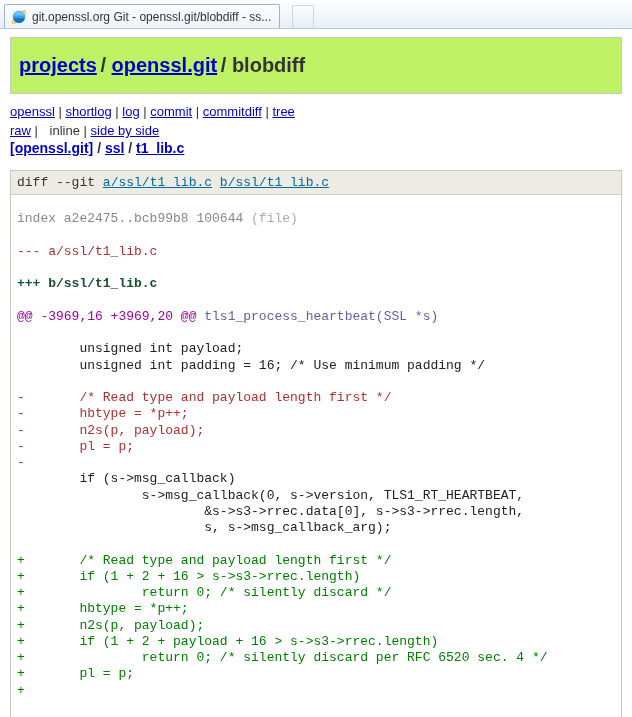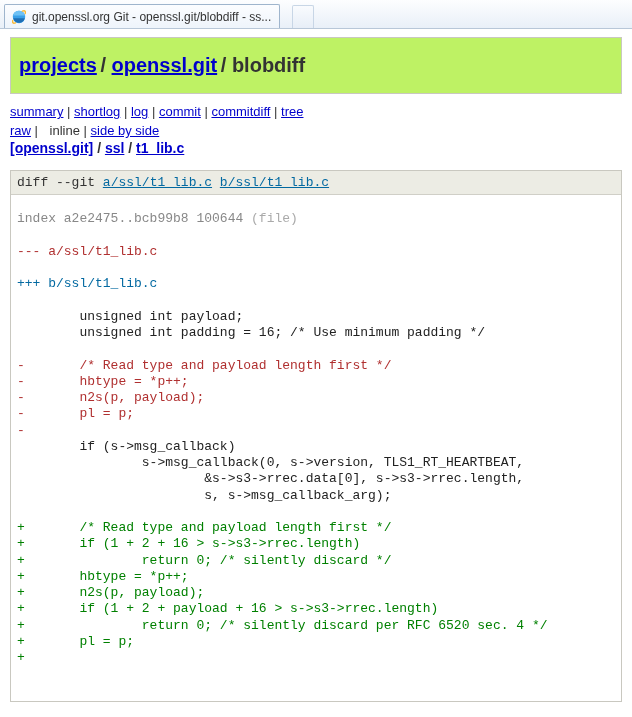--- a/index.html
+++ b/index.html
@@ -115,21 +115,21 @@
     white-space: pre;
     padding: 0 0 2px 0;
     line-height: 1.25;
     overflow-x: hidden;
   }
   .dl { padding: 0 6px; }
   .ctx { color: #222; }
   .idx { color: #888; }
   .idx .tag { color:#aaa; }
   .rem-file { color: #b03030; }
-  .add-file { color: #0369a1; }
+  .add-file { color: #14532d; font-weight: bold; }
   .hunk { color: #a000a0; }
   .hunk .fn { color: #6060a0; }
   .del { color: #b03030; }
   .add { color: #008000; }
 </style>
 </head>
 <body>
 
 <div class="browser-chrome">
   <div class="tab">
@@ -152,21 +152,21 @@
 
   <div class="hdr-bar">
     <a href="#">projects</a>
     <span class="sep"> / </span>
     <a href="#">openssl.git</a>
     <span class="sep"> / </span>
     <span class="plain">blobdiff</span>
   </div>
 
   <div class="navlinks">
-    <a href="#">summary</a>
+    <a href="#">openssl</a>
     <span class="sep"> | </span>
     <a href="#">shortlog</a>
     <span class="sep"> | </span>
     <a href="#">log</a>
     <span class="sep"> | </span>
     <a href="#">commit</a>
     <span class="sep"> | </span>
     <a href="#">commitdiff</a>
     <span class="sep"> | </span>
     <a href="#">tree</a>
@@ -189,17 +189,18 @@
   </div>
 
   <div class="diff-wrap">
     <div class="diff-head">
       <span>diff --git </span><a href="#">a/ssl/t1_lib.c</a> <a href="#">b/ssl/t1_lib.c</a>
     </div>
     <div class="diff-body">
 <div class="dl idx"><span>index a2e2475..bcb99b8 100644</span> <span class="tag">(file)</span></div>
 <div class="dl rem-file">--- a/ssl/t1_lib.c</div>
 <div class="dl add-file">+++ b/ssl/t1_lib.c</div>
+<div class="dl hunk"><span>@@ -3969,16 +3969,20 @@</span><span class="fn"> tls1_process_heartbeat(SSL *s)</span></div>
 <div id="diff-lines"><div class="dl ctx">        unsigned int payload;</div><div class="dl ctx">        unsigned int padding = 16; /* Use minimum padding */</div><div class="dl ctx"> </div><div class="dl del">-       /* Read type and payload length first */</div><div class="dl del">-       hbtype = *p++;</div><div class="dl del">-       n2s(p, payload);</div><div class="dl del">-       pl = p;</div><div class="dl del">-</div><div class="dl ctx">        if (s-&gt;msg_callback)</div><div class="dl ctx">                s-&gt;msg_callback(0, s-&gt;version, TLS1_RT_HEARTBEAT,</div><div class="dl ctx">                        &amp;s-&gt;s3-&gt;rrec.data[0], s-&gt;s3-&gt;rrec.length,</div><div class="dl ctx">                        s, s-&gt;msg_callback_arg);</div><div class="dl ctx"> </div><div class="dl add">+       /* Read type and payload length first */</div><div class="dl add">+       if (1 + 2 + 16 &gt; s-&gt;s3-&gt;rrec.length)</div><div class="dl add">+               return 0; /* silently discard */</div><div class="dl add">+       hbtype = *p++;</div><div class="dl add">+       n2s(p, payload);</div><div class="dl add">+       if (1 + 2 + payload + 16 &gt; s-&gt;s3-&gt;rrec.length)</div><div class="dl add">+               return 0; /* silently discard per RFC 6520 sec. 4 */</div><div class="dl add">+       pl = p;</div><div class="dl add">+</div></div>
     </div>
   </div>
 
 </div>
 
 </body></html>

